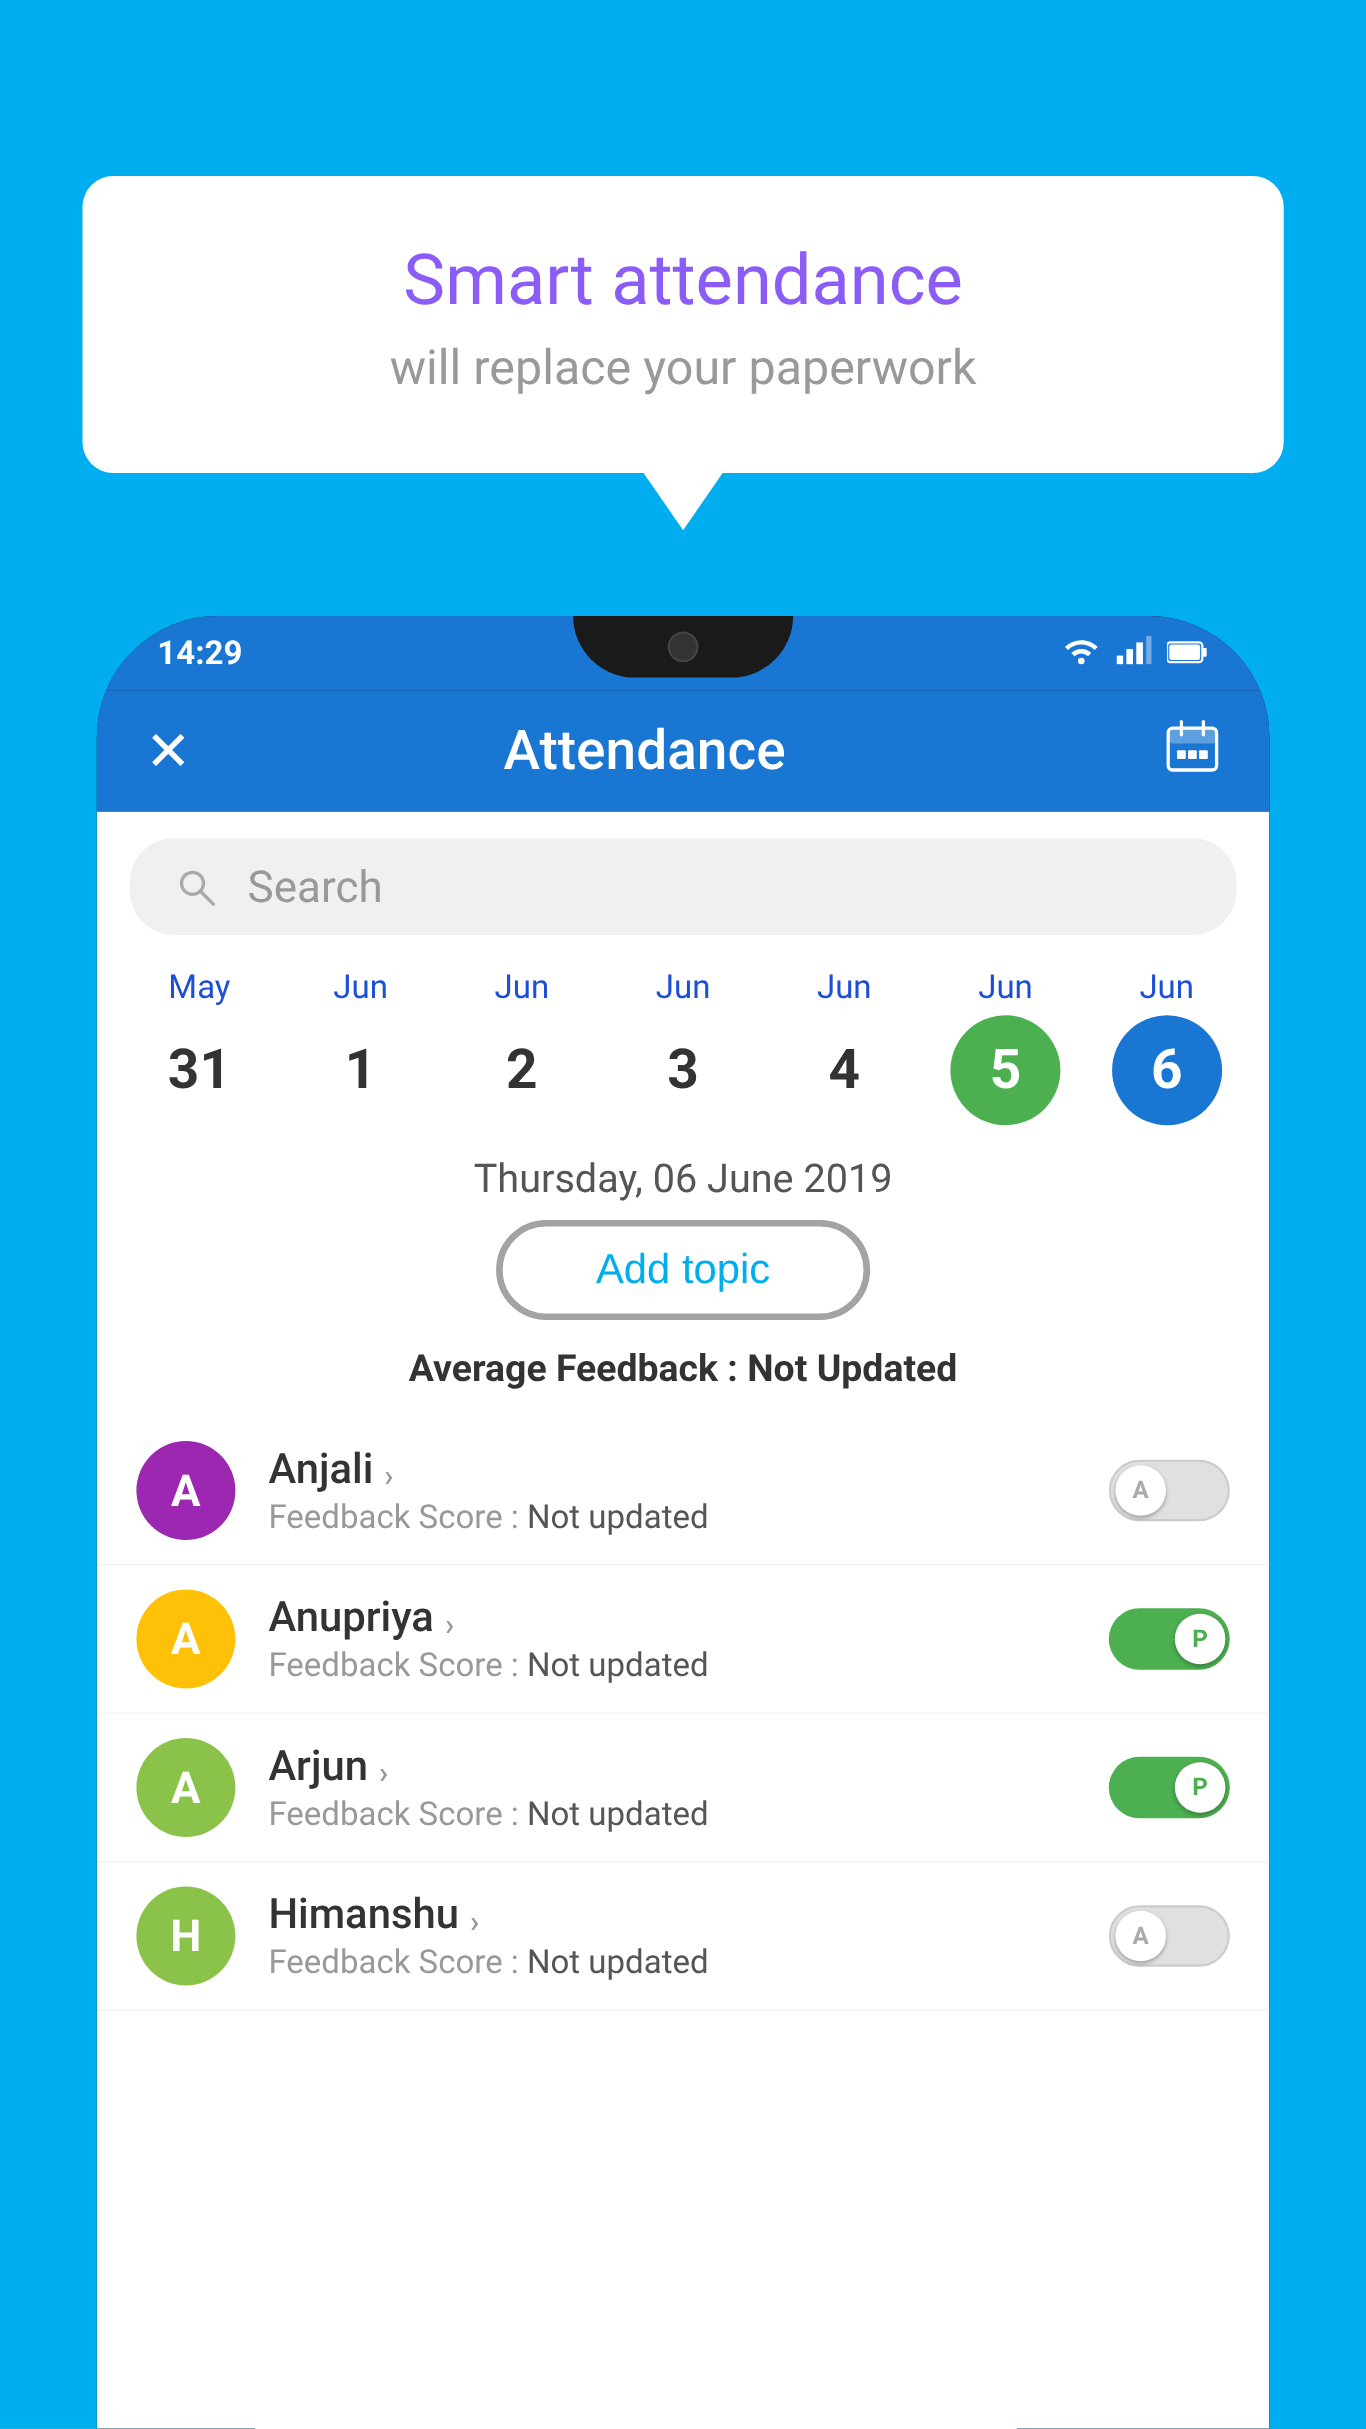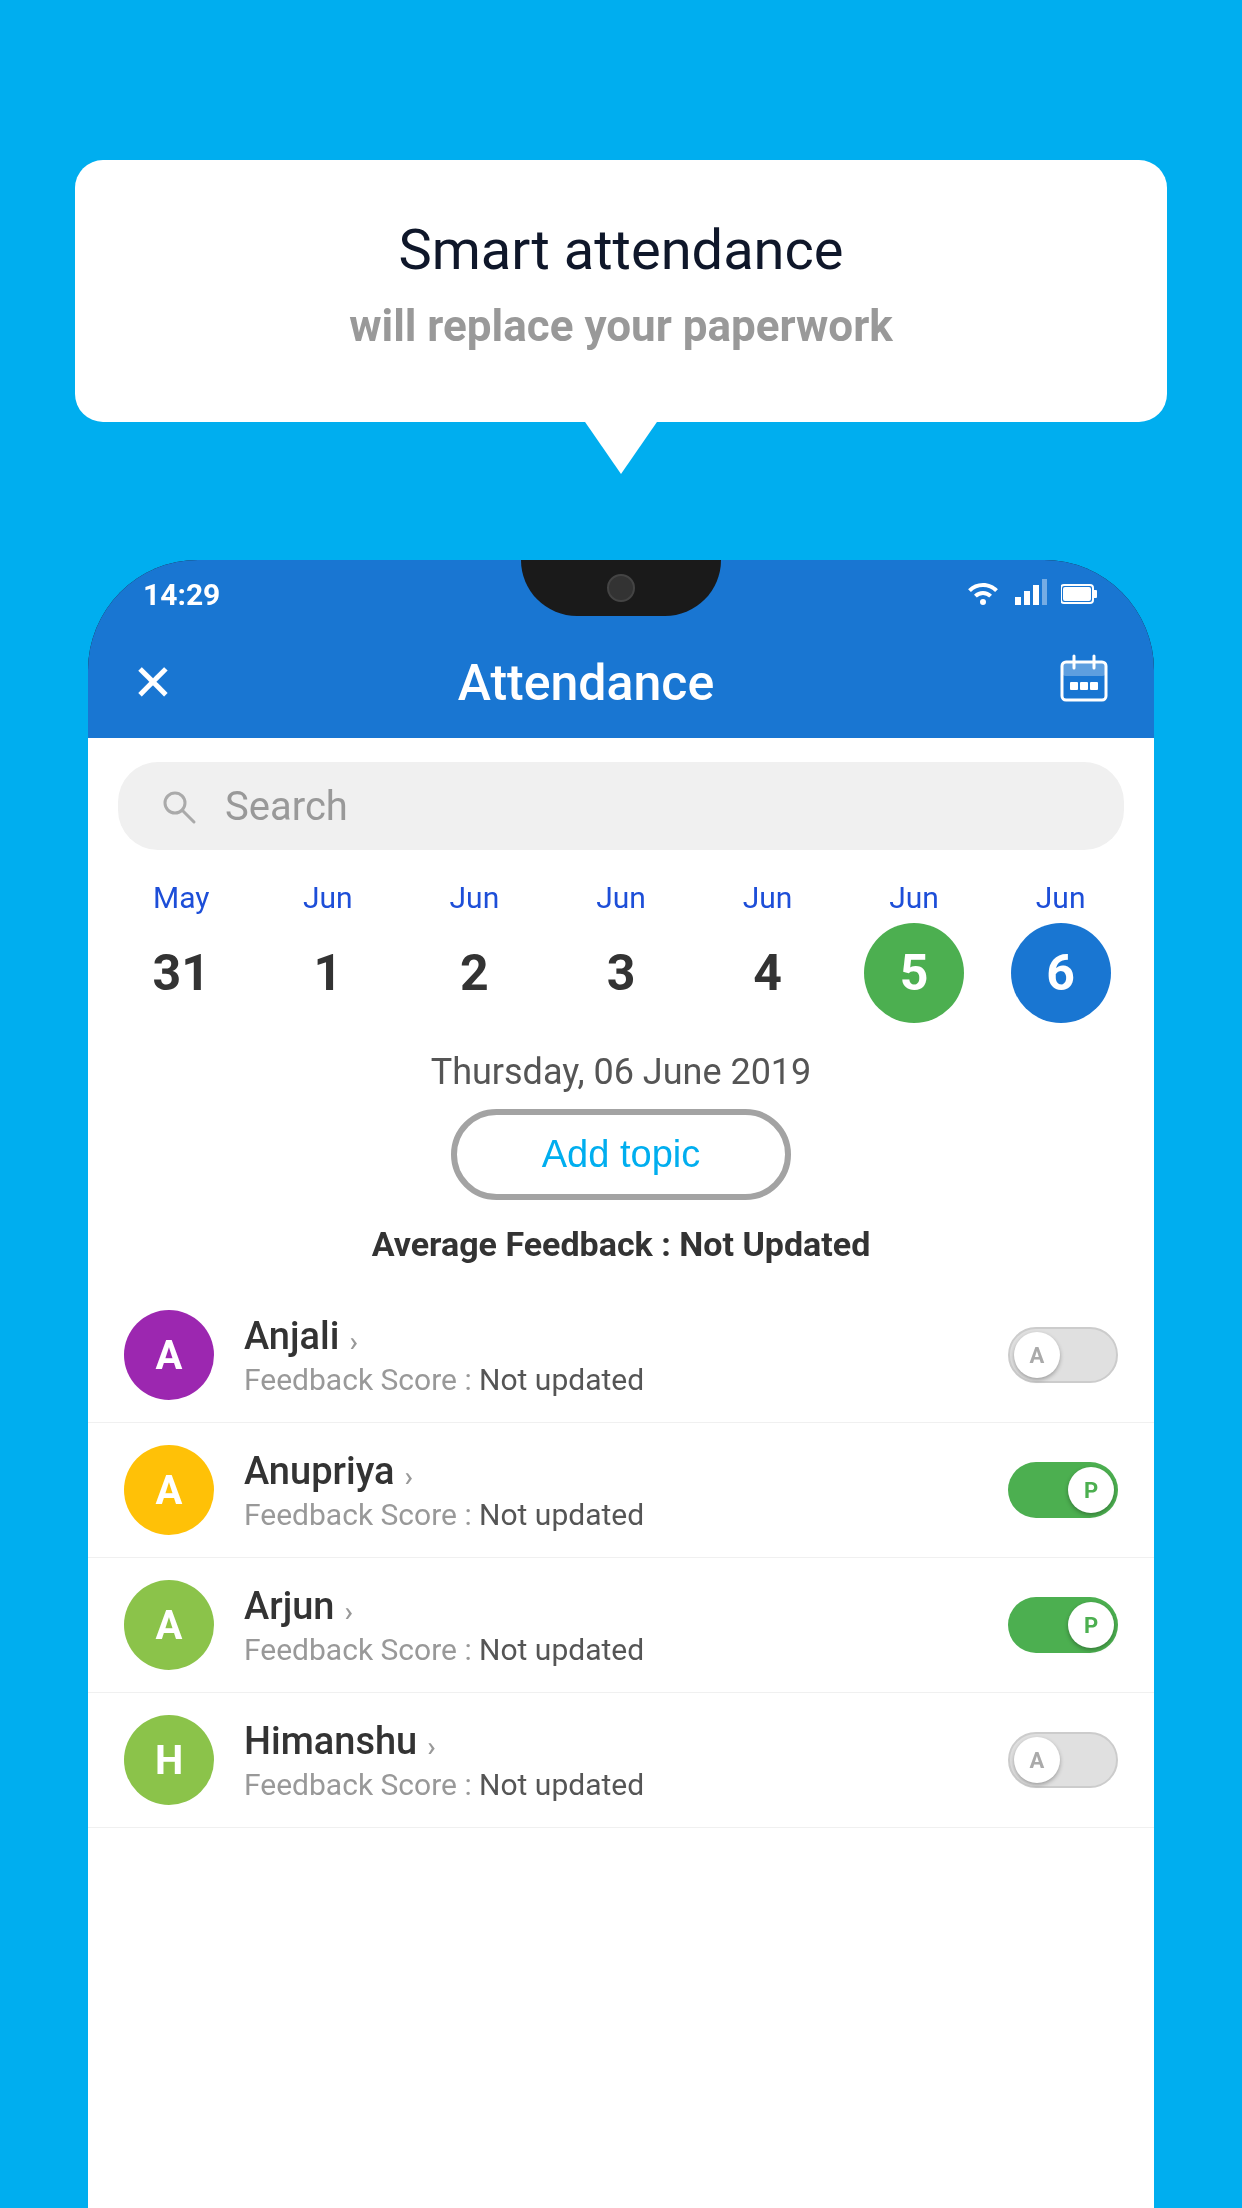--- a/index.html
+++ b/index.html
@@ -36,31 +36,31 @@
       left: 50%;
       transform: translateX(-50%);
       width: 0;
       height: 0;
       border-left: 38px solid transparent;
       border-right: 38px solid transparent;
       border-top: 55px solid white;
     }
 
     .speech-title {
-      font-size: 56px;
-      color: #0f172a;
+      font-size: 64px;
+      color: #8b5cf6;
       font-weight: 400;
       line-height: 1.1;
     }
 
     .speech-subtitle {
       font-size: 44px;
       color: #999;
       margin-top: 18px;
-      font-weight: 700;
+      font-weight: 400;
     }
 
     
     .phone-frame {
       position: absolute;
       top: 560px;
       left: 88px;
       right: 88px;
       bottom: 0;
       background: #1a1a1a;

